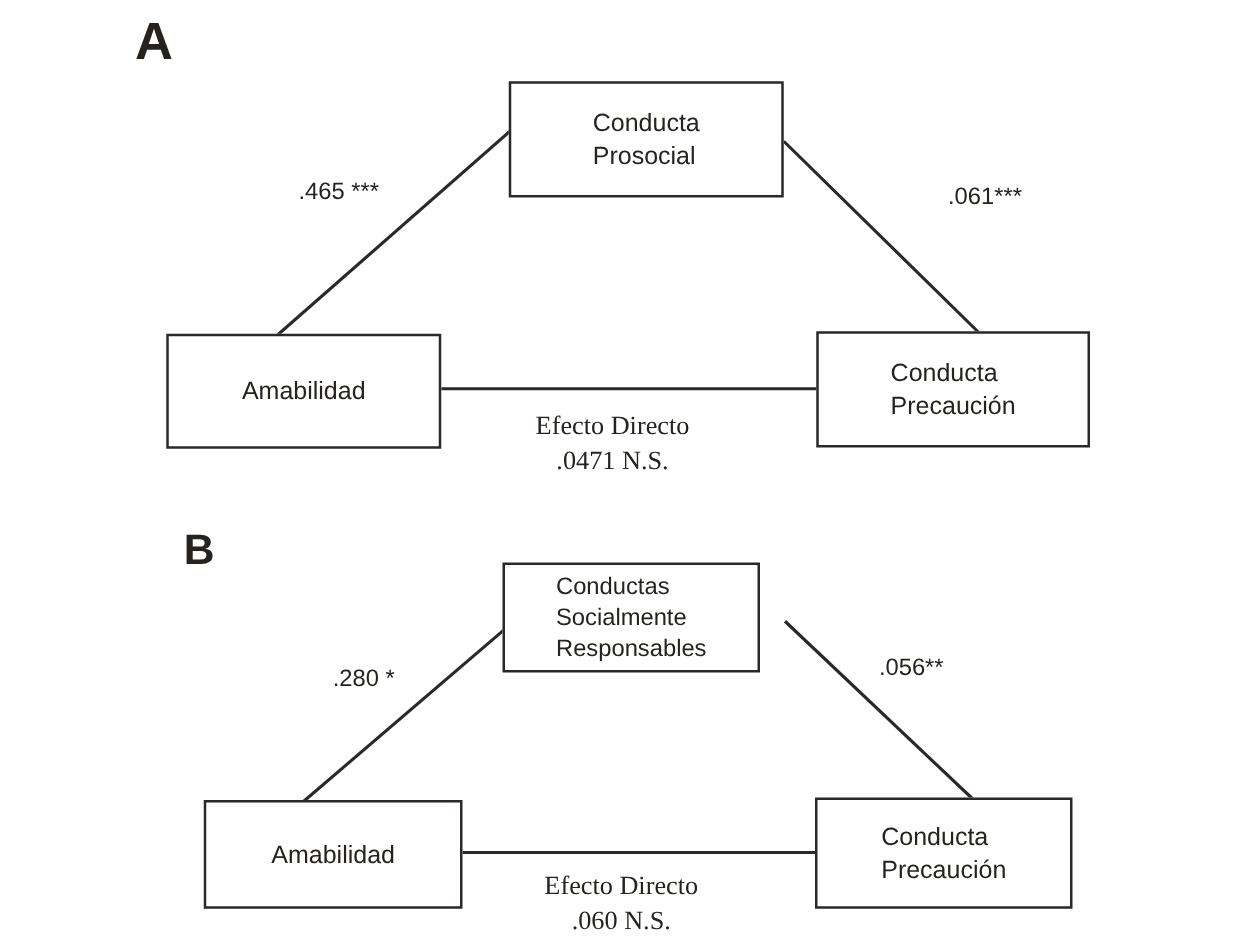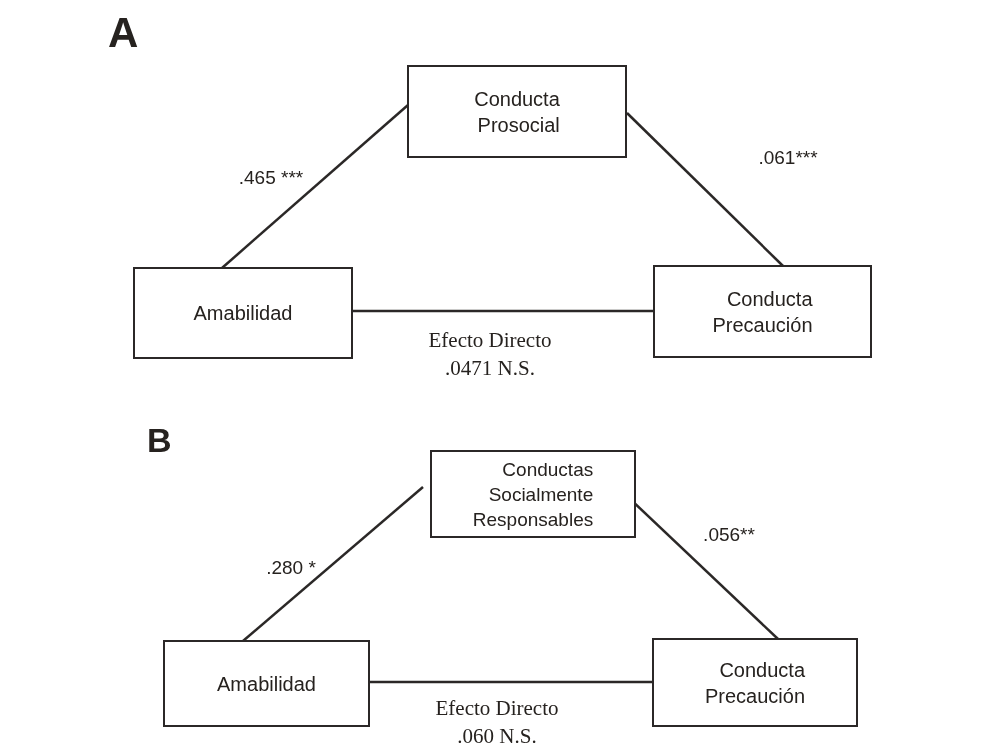--- a/index.html
+++ b/index.html
@@ -22,21 +22,21 @@
     top: 0;
   }
   .box {
     position: absolute;
     box-sizing: border-box;
     background: #ffffff;
     border: 2.5px solid #2b2827;
     display: flex;
     align-items: center;
     justify-content: center;
-    text-align: right;
+    text-align: left;
     font-size: 20px;
     line-height: 26px;
     white-space: pre-line;
   }
   .box.nudge-up {
   }
   .box.small-text {
     font-size: 19px;
     line-height: 25px;
   }
@@ -86,44 +86,44 @@
 
   <div class="box nudge-up" style="left:133px; top:267px; width:220px; height:92px;">
     <span>Amabilidad</span>
   </div>
 
   <div class="box" style="left:653px; top:265px; width:219px; height:93px;">
     <span>Conducta
 Precaución</span>
   </div>
 
-  <div class="path-label" style="left:271px; top:164px;">.465 ***</div>
+  <div class="path-label" style="left:271px; top:140px;">.465 ***</div>
 
   <div class="path-label" style="left:741px; top:144px;margin-left:47px;">.061***</div>
 
   <div class="path-label direct-label" style="left:490px; top:326px;">Efecto Directo
 .0471 N.S.</div>
 
   <div class="panel-label b" style="left:147px; top:423px;">B</div>
 
-  <div class="box small-text" style="left:430px; top:450px; width:206px; height:88px;">
+  <div class="box small-text" style="left:402px; top:450px; width:206px; height:88px;">
     <span>Conductas
 Socialmente
 Responsables</span>
   </div>
 
   <div class="box nudge-up" style="left:163px; top:640px; width:207px; height:87px;">
     <span>Amabilidad</span>
   </div>
 
   <div class="box" style="left:652px; top:638px; width:206px; height:89px;">
     <span>Conducta
 Precaución</span>
   </div>
 
-  <div class="path-label" style="left:291px; top:530px;margin-top:24px;">.280 *</div>
+  <div class="path-label" style="left:291px; top:530px;">.280 *</div>
 
   <div class="path-label" style="left:729px; top:521px;">.056**</div>
 
   <div class="path-label direct-label" style="left:497px; top:694px;">Efecto Directo
 .060 N.S.</div>
 
 </div>
 
 </body></html>

